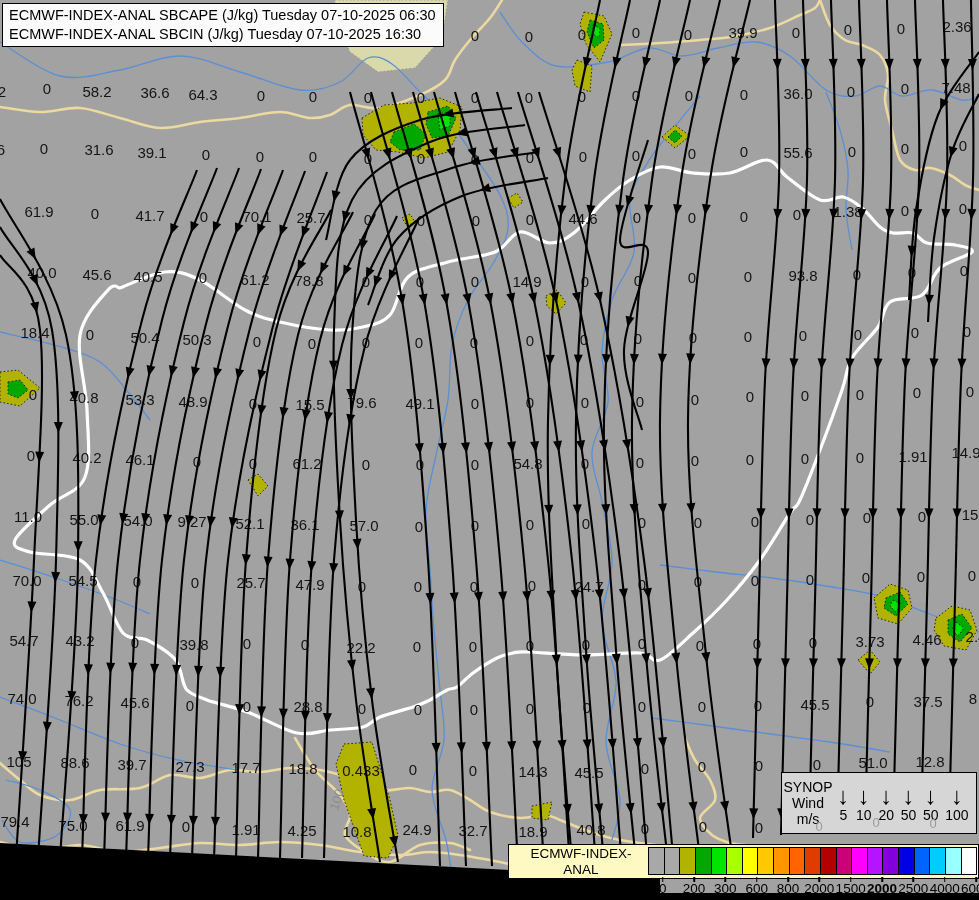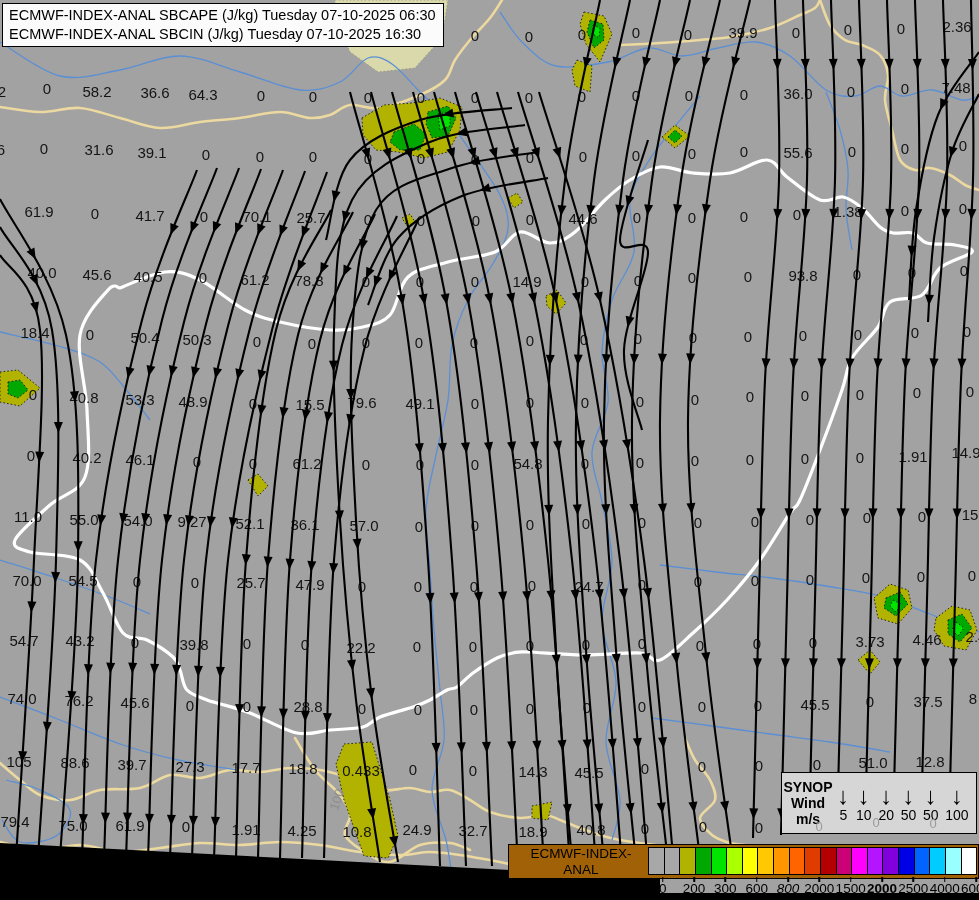--- a/index.html
+++ b/index.html
@@ -8,28 +8,28 @@
   #map-wrap{position:absolute;left:0;top:0;width:979px;height:900px;z-index:1;}
   svg{display:block;}
   svg text{font-family:"Liberation Sans", sans-serif;}
 
   .title-box{position:absolute;left:2px;top:3px;width:428px;z-index:6;
     background:#fbfbfb;border:1.5px solid #000;padding:2px 6px 3px 6px;}
   .title-box div{font-size:14.5px;line-height:18.5px;color:#000;white-space:nowrap;}
 
   .synop-box{position:absolute;left:781px;top:772px;width:194px;height:60px;z-index:6;
     background:#d6d6d6;border:1.5px solid #000;display:flex;align-items:center;}
-  .synop-text{width:52px;text-align:center;font-size:14px;line-height:16px;color:#000;font-weight:bold;}
+  .synop-text{width:52px;text-align:center;font-size:14px;line-height:16px;color:#000;}
   .synop-arrows{flex:1;display:flex;justify-content:space-around;align-items:center;padding-right:4px;}
   .synop-arrows .col{display:flex;flex-direction:column;align-items:center;}
   .synop-arrows .arr{font-size:24px;font-weight:bold;line-height:24px;color:#000;}
   .synop-arrows .spd{font-size:14px;line-height:15px;color:#000;}
 
   .cape-panel{position:absolute;left:508px;top:844px;width:469px;height:33px;z-index:6;
-    background:#a16207;border:1.5px solid #000;}
+    background:#fef9c3;border:1.5px solid #000;}
   .cape-title{position:absolute;left:8px;top:1px;width:128px;text-align:center;
     font-size:13.5px;line-height:15.5px;color:#000;}
   .cape-cells{position:absolute;left:139px;top:2px;width:329px;height:28px;display:flex;}
   .cape-cells .cell{flex:1;border:1px solid #000;margin-left:-1px;}
   .cape-cells .cell:first-child{margin-left:0;}
   .cape-unit{position:absolute;left:540px;top:879px;width:110px;text-align:center;z-index:6;
     font-size:14px;color:#000;}
   .cape-ticks{position:absolute;left:647px;top:877px;width:329px;height:20px;z-index:6;}
   .cape-ticks .tick{position:absolute;top:0;width:1.5px;height:5px;background:#000;transform:translateX(-50%);}
   .cape-ticks .tlab{position:absolute;top:4px;transform:translateX(-50%);font-size:13.5px;color:#000;}
@@ -684,21 +684,21 @@
 <div class="cape-ticks" id="cape-ticks">
     <div class="tick" style="left: 4.76%;"></div>
     <div class="tlab" style="left: 4.76%;">0</div>
     <div class="tick" style="left: 14.29%;"></div>
     <div class="tlab" style="left: 14.29%; text-align: center;">200</div>
     <div class="tick" style="left: 23.81%;"></div>
     <div class="tlab" style="left: 23.81%;">300</div>
     <div class="tick" style="left: 33.33%;"></div>
     <div class="tlab" style="left: 33.33%;">600</div>
     <div class="tick" style="left: 42.86%;"></div>
-    <div class="tlab" style="left: 42.86%; font-style: italic;">800</div>
+    <div class="tlab" style="left: 42.86%;">800</div>
     <div class="tick" style="left: 52.38%;"></div>
     <div class="tlab" style="left: 52.38%;">2000</div>
     <div class="tick" style="left: 61.9%;"></div>
     <div class="tlab" style="left: 61.9%;">1500</div>
     <div class="tick" style="left: 71.43%;"></div>
     <div class="tlab" style="left: 71.43%; font-weight: bold;">2000</div>
     <div class="tick" style="left: 80.95%;"></div>
     <div class="tlab" style="left: 80.95%;">2500</div>
     <div class="tick" style="left: 90.48%;"></div>
     <div class="tlab" style="left: 90.48%;">4000</div>

